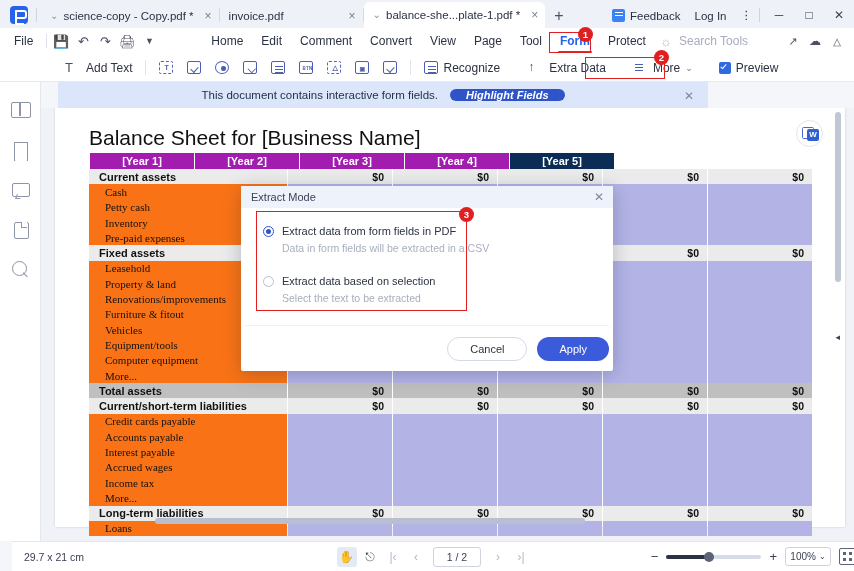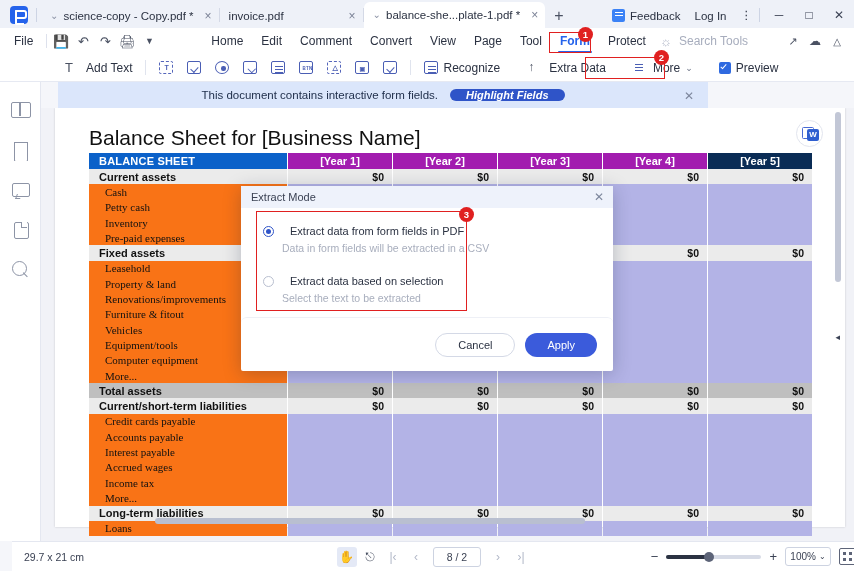--- a/index.html
+++ b/index.html
@@ -238,36 +238,36 @@
     position: absolute; left: 241px; top: 186px; width: 372px; height: 185px;
     background: #fff; box-shadow: 0 3px 18px rgba(20,30,60,.25);
     border-radius: 2px; z-index: 40;
   }
   .modalhead {
     height: 22px; background: #eef2fb; display: flex; align-items: center;
     padding: 0 10px; font-size: 11px; color: #3b4254;
   }
   .modalclose { position: absolute; right: 9px; top: 4px; color: #7d879d; font-size: 12px; }
   .modalbody { padding: 16px 0 0 22px; position: relative; }
-  .optrow { display: flex; align-items: flex-end; gap: 16px; }
+  .optrow { display: flex; align-items: flex-end; gap: 8px; }
   .radio { width: 11px; height: 11px; border-radius: 50%; border: 1.4px solid #b9bfd0;
     background: #fff; margin-top: 2px; flex: 0 0 auto; position: relative; }
   .radio.sel { border-color: #2f54c8; }
   .radio.sel::after { content: ""; position: absolute; left: 2px; top: 2px;
     width: 5px; height: 5px; border-radius: 50%; background: #2f54c8; }
   .opttitle { font-size: 11px; color: #2b3242; }
   .optsub { font-size: 10.5px; color: #a8aebd; margin: 5px 0 0 19px; }
   .redbox {
     position: absolute; left: 256px; top: 211px; width: 211px; height: 100px;
     border: 1.6px solid #e02020; z-index: 45; pointer-events: none;
   }
   .modalfoot {
-    position: absolute; left: 0; right: 0; bottom: 0; height: 54px;
+    position: absolute; left: 0; right: 0; bottom: 0; height: 46px;
     border-top: 1px solid #eef0f6; display: flex; align-items: center;
-    justify-content: flex-end; gap: 10px; padding-right: 16px; border-radius: 6px;
+    justify-content: flex-end; gap: 10px; padding-right: 4px; border-radius: 6px;
   }
   .btn { height: 24px; border-radius: 12px; font-size: 11px; display: flex;
     align-items: center; justify-content: center; padding: 0 22px; }
   .btn.cancel { border: 1px solid #d4d9e6; background: #fff; color: #2b3242; }
   .btn.apply { background: #3b5bdb; color: #fff; border: none; }
 
   
   .badge {
     position: absolute; width: 15px; height: 15px; border-radius: 50%;
     background: #e02020; color: #fff; font-size: 9.5px; font-weight: bold;
@@ -425,21 +425,20 @@
   </div>
   <div class="railcollapse">▸</div>
 
   <div class="docarea">
     <div class="page">
       <div class="doctitle">Balance Sheet for [Business Name]</div>
       <div class="wordbadge"></div>
 
       <div class="sheet" id="sheet">
           <div class="srow head">
-            <div class="c-label">BALANCE SHEET</div>
             <div class="c-val">[Year 1]</div>
             <div class="c-val">[Year 2]</div>
             <div class="c-val">[Year 3]</div>
             <div class="c-val">[Year 4]</div>
             <div class="c-val last">[Year 5]</div>
           </div>
           <div class="srow sect">
             <div class="c-label">Current assets</div>
             <div class="c-val">$0</div>
             <div class="c-val">$0</div>
@@ -673,21 +672,21 @@
   <div class="badge" style="left:459px; top:207px;">3</div>
 
   <div class="status">
     <span class="dims">29.7 x 21 cm</span>
 
     <div class="stcenter">
       <div class="sbtn on">✋</div>
       <div class="sbtn">⎋</div>
       <div class="sbtn dim">|‹</div>
       <div class="sbtn dim">‹</div>
-      <div class="pagebox">8 / 2</div>
+      <div class="pagebox">1 / 2</div>
       <div class="sbtn dim">›</div>
       <div class="sbtn dim">›|</div>
     </div>
 
     <div class="stright">
       <span style="font-size:13px">−</span>
       <div class="zslider">
         <div class="fill"></div>
         <div class="knob"></div>
       </div>

